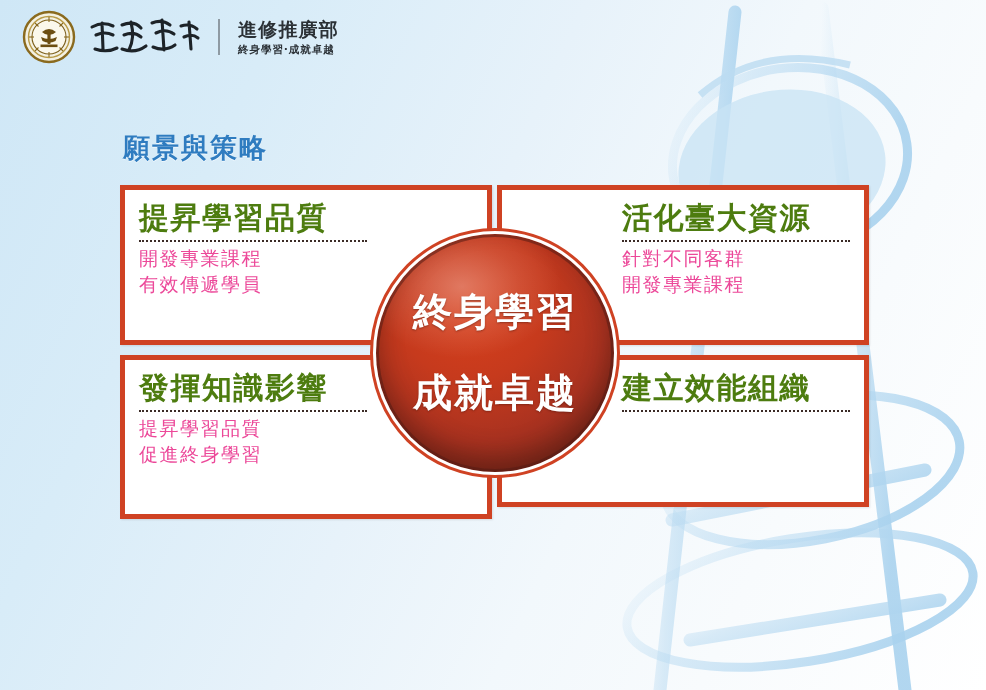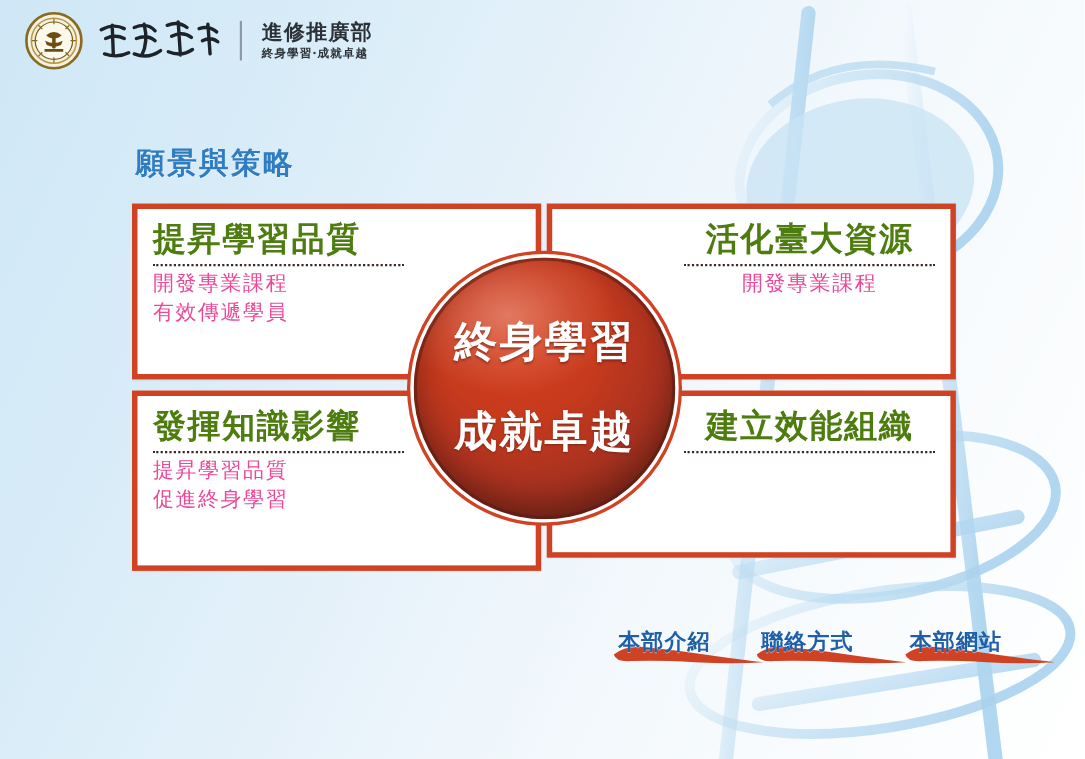--- a/index.html
+++ b/index.html
@@ -94,21 +94,21 @@
   #box-tr { left: 497px;  top: 185px; width: 372px; height: 160px; }
   #box-bl { left: 120px;  top: 355px; width: 372px; height: 164px; padding-left: 11px; }
   #box-br { left: 497px;  top: 355px; width: 372px; height: 152px; }
 
   .qbox-inner {
     position: absolute;
     top: 10px;
     bottom: 8px;
   }
   .align-left  .qbox-inner { left: 14px;  right: 120px; text-align: left;  }
-  .align-right .qbox-inner { right: 14px; left: 120px;  text-align: center; }
+  .align-right .qbox-inner { right: 14px; left: 120px;  text-align: left; }
 
   .qbox-heading {
     font-size: 30px;
     font-weight: bold;
     color: #4d7c0f;
     letter-spacing: 1.5px;
     line-height: 1.18;
     white-space: nowrap;
   }
   .qbox-rule {
@@ -293,20 +293,21 @@
         <div>有效傳遞學員</div>
       </div>
     </div>
   </div>
 
   <div class="qbox align-right" id="box-tr">
     <div class="qbox-inner">
       <div class="qbox-heading">活化臺大資源</div>
       <div class="qbox-rule"></div>
       <div class="qbox-lines">
+        <div>針對不同客群</div>
         <div>開發專業課程</div>
       </div>
     </div>
   </div>
 
   <div class="qbox align-left" id="box-bl">
     <div class="qbox-inner">
       <div class="qbox-heading">發揮知識影響</div>
       <div class="qbox-rule"></div>
       <div class="qbox-lines">
@@ -323,38 +324,14 @@
     </div>
   </div>
 
   <div id="center-circle">
     <div id="center-sphere">
       <div class="center-line">終身學習</div>
       <div class="center-line">成就卓越</div>
     </div>
   </div>
 
-  <div id="bottom-links">
-
-    <div class="blink" style="left:0px;">
-      <svg class="blink-swoosh" viewBox="0 0 140 20">
-        <path d="M2 11 q10 -8 24 -7 q22 2 52 6 q34 5 60 8 q-28 2 -62 0 q-36 -2 -58 -1 q-14 1 -16 -6z" fill="#cf4223"></path>
-      </svg>
-      <span class="blink-label">本部介紹</span>
-    </div>
-
-    <div class="blink" style="left:130px;">
-      <svg class="blink-swoosh" viewBox="0 0 140 20">
-        <path d="M2 11 q10 -8 24 -7 q22 2 52 6 q34 5 60 8 q-28 2 -62 0 q-36 -2 -58 -1 q-14 1 -16 -6z" fill="#cf4223"></path>
-      </svg>
-      <span class="blink-label">聯絡方式</span>
-    </div>
-
-    <div class="blink" style="left:265px;">
-      <svg class="blink-swoosh" viewBox="0 0 140 20">
-        <path d="M2 11 q10 -8 24 -7 q22 2 52 6 q34 5 60 8 q-28 2 -62 0 q-36 -2 -58 -1 q-14 1 -16 -6z" fill="#cf4223"></path>
-      </svg>
-      <span class="blink-label">本部網站</span>
-    </div>
-
-  </div>
 
 </div>
 
 </body></html>

